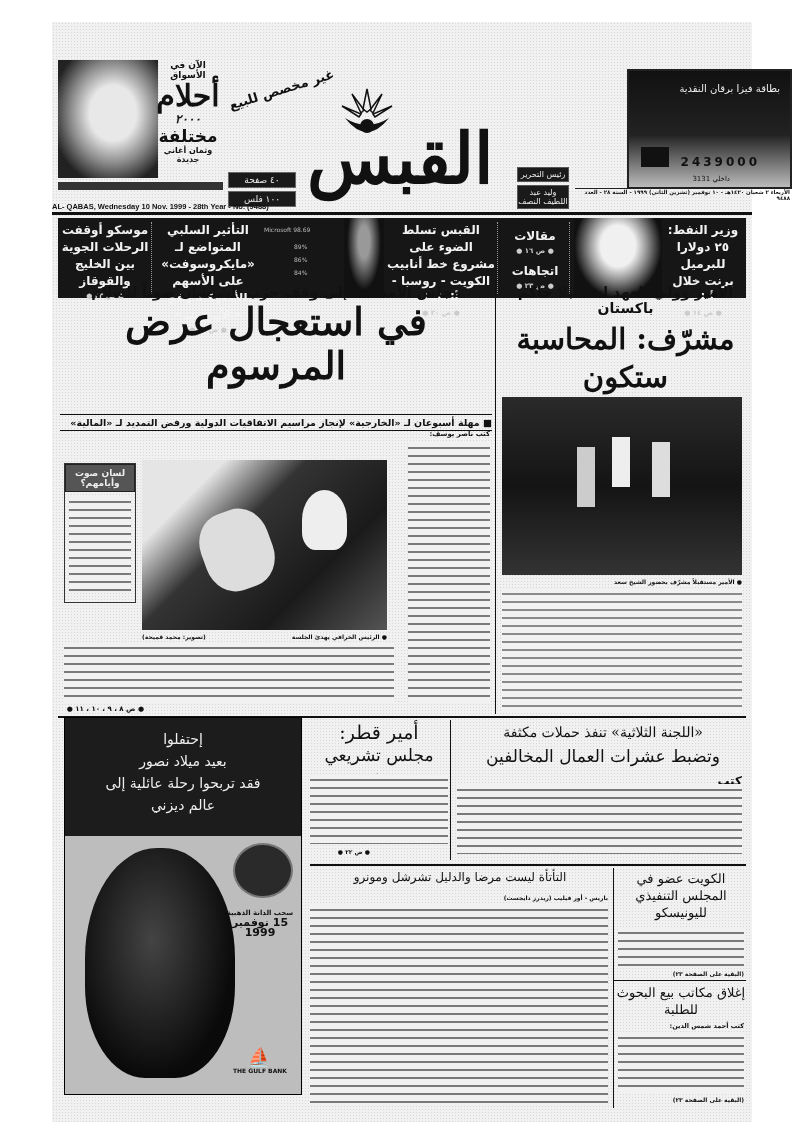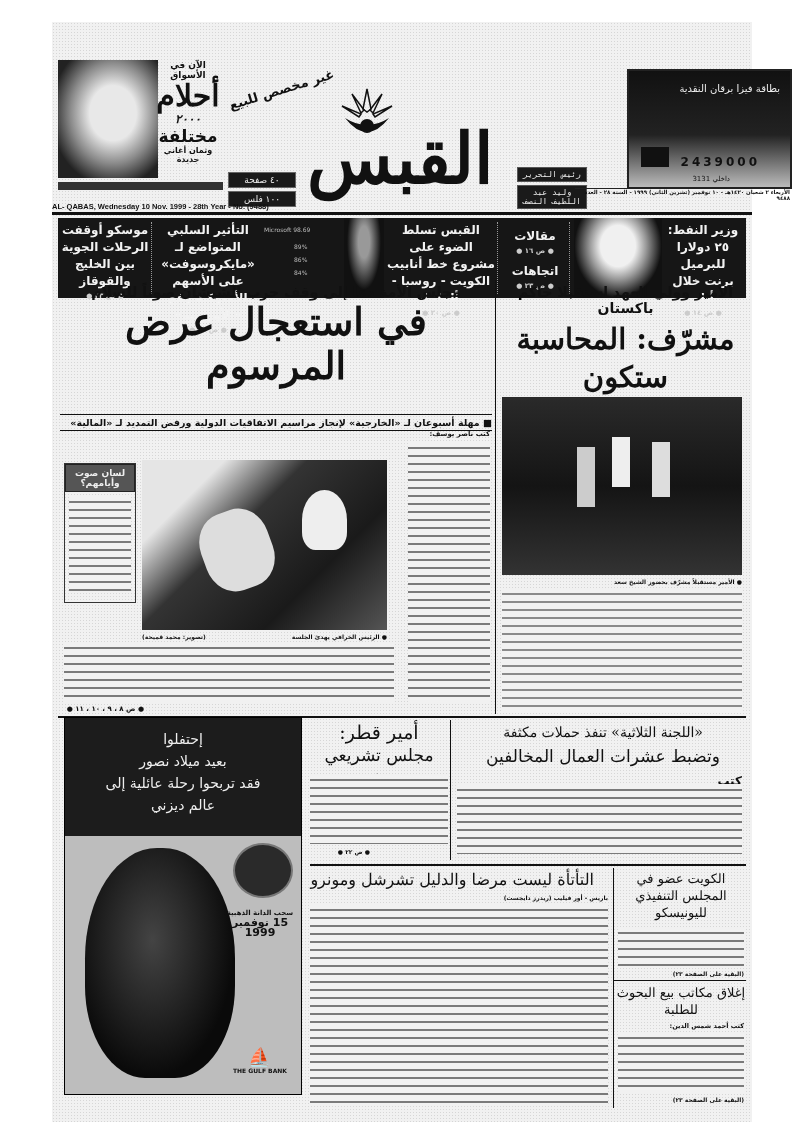--- a/index.html
+++ b/index.html
@@ -23,21 +23,21 @@
   .promo-title { font-size: 30px; line-height: 32px; font-family: "DejaVu Serif", serif; }
   .promo-year { font-size: 12px; letter-spacing: 2px; font-style: italic; }
   .promo-diff { font-size: 17px; }
   .promo-songs { font-size: 8px; }
   .promo-strip { position: absolute; left: 0; top: 122px; width: 165px; height: 8px; background: #333; color: #ddd; font-size: 4px; }
   .not-for-sale { left: 175px; top: 60px; transform: rotate(-17deg); font-size: 13px; font-weight: bold; }
   .price-box { left: 176px; top: 150px; width: 68px; }
   .price-box div { background: #1a1a1a; color: #eee; font-size: 9px; text-align: center; margin-bottom: 3px; padding: 2px 0; border: 1px solid #666; }
   .logo-emblem { left: 285px; top: 62px; width: 60px; height: 60px; }
   .logo-text { left: 255px; top: 95px; font-size: 70px; font-weight: bold; font-family: "DejaVu Serif", serif; letter-spacing: -2px; }
-  .editor-box { left: 465px; top: 145px; width: 70px; font-family: Liberation Mono, monospace; }
+  .editor-box { left: 465px; top: 145px; width: 52px; }
   .editor-box div { background: #1a1a1a; color: #eee; font-size: 8px; text-align: center; padding: 2px 0; margin-bottom: 3px; border: 1px solid #555; }
   .ad-card { left: 575px; top: 47px; width: 165px; height: 120px; background: linear-gradient(#111 0%, #222 55%, #bbb 100%); border: 2px solid #222; color: #eee; }
   .ad-card-title { position: absolute; top: 12px; right: 10px; font-size: 10px; }
   .ad-card-phone { position: absolute; bottom: 18px; right: 30px; font-size: 12px; color: #111; letter-spacing: 3px; font-weight: bold; }
   .ad-card-ext { position: absolute; bottom: 4px; right: 60px; font-size: 7px; color: #111; }
   .ad-card-logo { position: absolute; bottom: 20px; left: 12px; width: 28px; height: 20px; background: #111; }
   .dateline-en { left: 0; top: 180px; width: 230px; font-size: 7.5px; font-weight: bold; direction: ltr; font-family: "Liberation Sans", sans-serif; }
   .dateline-ar { left: 523px; top: 166px; width: 215px; font-size: 5.5px; font-weight: bold; border-top: 1px solid #222; }
 
   
@@ -229,21 +229,21 @@
   <div class="rule" style="left:398px;top:698px;width:1px;height:140px"></div>
 
   <div class="abs" style="right:4px;top:698px;width:290px;text-align:center">
     <div class="sec-title" style="font-size:14px;line-height:24px">«اللجنة الثلاثية» تنفذ حملات مكثفة</div>
     <div class="sec-title" style="font-size:17px;line-height:24px">وتضبط عشرات العمال المخالفين</div>
   </div>
   <div class="abs caption" style="right:10px;top:752px;width:90px;font-size:12px">كتب عبدالمحسن جمعة:</div>
   <div class="abs cols" style="right:10px;top:762px;width:285px;height:70px;background:repeating-linear-gradient(#f1f1f1 0 5px,#7a7a7a 5px 7px,#f1f1f1 7px 8px)"></div>
   <div class="rule" style="left:258px;top:842px;width:436px;height:2px"></div>
 
-  <div class="abs sec-title" style="left:242px;top:848px;width:300px;font-size:16px">التأتأة ليست مرضا والدليل تشرشل ومونرو</div>
+  <div class="abs sec-title" style="left:258px;top:848px;width:300px;text-align:center;font-size:12px">التأتأة ليست مرضا والدليل تشرشل ومونرو</div>
   <div class="abs caption" style="left:440px;top:872px;width:116px;font-size:6px">باريس - أور فيليب (ريدرز دايجست)</div>
   <div class="abs cols" style="left:258px;top:882px;width:298px;height:200px;background:repeating-linear-gradient(#f1f1f1 0 5px,#7a7a7a 5px 7px,#f1f1f1 7px 8px)"></div>
   <div class="rule" style="right:138px;top:846px;width:1px;height:240px"></div>
 
   <div class="abs" style="right:6px;top:848px;width:130px;text-align:center">
     <div class="sec-title" style="font-size:13px;line-height:17px">الكويت عضو في المجلس التنفيذي لليونيسكو</div>
   </div>
   <div class="abs cols" style="right:8px;top:905px;width:126px;height:40px;background:repeating-linear-gradient(#f1f1f1 0 5px,#7a7a7a 5px 7px,#f1f1f1 7px 8px)"></div>
   <div class="abs caption" style="right:8px;top:948px;width:126px">(البقية على الصفحة ٢٣)</div>
   <div class="rule" style="right:6px;top:958px;width:132px;height:1px"></div>

